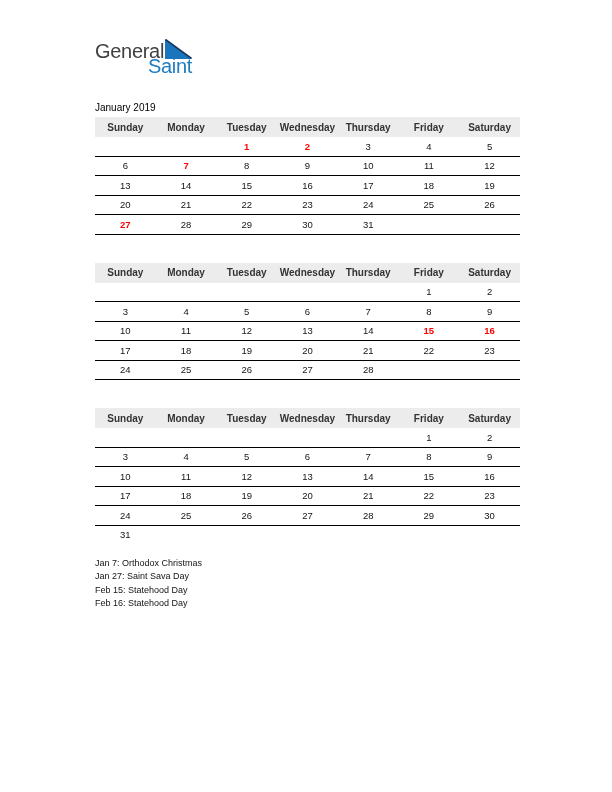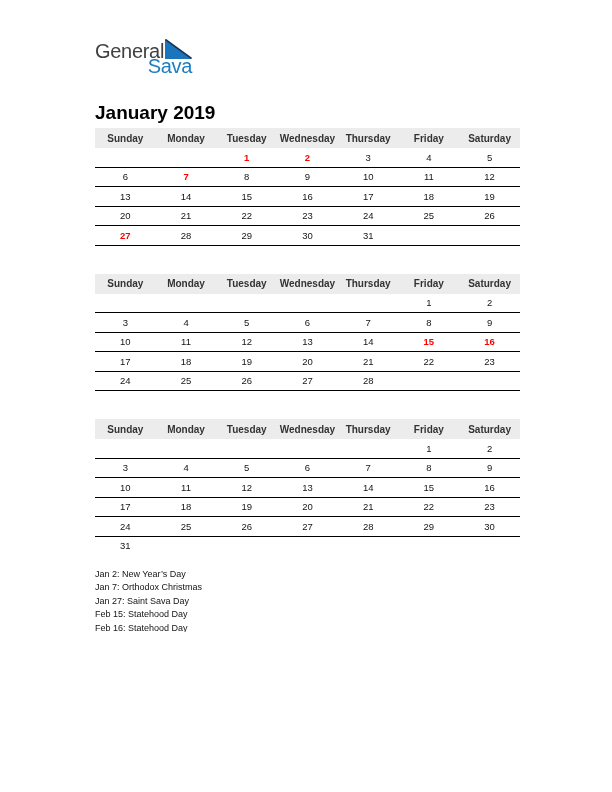--- a/index.html
+++ b/index.html
@@ -14,21 +14,21 @@
   .logo-row{display:flex;align-items:flex-end;}
   .logo-general{font-size:20px;color:#414042;letter-spacing:-0.3px;}
   .logo-triangle{display:inline-block;margin-left:1px;position:relative;top:1px;}
   .logo-blue{font-size:20px;color:var(--logo-blue,#1e7dc0);text-align:right;margin-top:-5px;letter-spacing:-0.3px;}
   .title-block{text-align:right;}
   .doc-title{font-size:19px;line-height:1.1;}
   .doc-subtitle{font-size:13.5px;margin-top:4px;}
   
   .month{margin-top:28px;}
   #months > .month:first-child{margin-top:26px;}
-  .month-title{font-size:19px;font-weight:bold;margin:0 0 4px 0;color:#000;}
+  .month-title{font-size:10px;font-weight:normal;margin:0 0 4px 0;color:#000;}
   table.cal{width:100%;border-collapse:collapse;table-layout:fixed;}
   .cal th{
     background:var(--weekday-header-bg,#ececec);
     font-weight:bold;font-size:10px;color:#333;height:18px;text-align:center;
   }
   .cal td{
     font-size:9.5px;text-align:center;height:16.5px;
     border-bottom:1.5px solid var(--row-line,#000);color:#141414;
   }
   .cal tr.overflow td{border-bottom:none;}
@@ -46,21 +46,21 @@
     <div class="logo">
       <div class="logo-row">
         <span class="logo-general">General</span>
         <span class="logo-triangle">
           <svg width="27" height="20" viewBox="0 0 27 20" aria-hidden="true">
             <polygon points="0,0 27,20 0,20" fill="#1b75bc"></polygon>
             <line x1="0.5" y1="0.5" x2="26.5" y2="19.5" stroke="#14365c" stroke-width="1.6"></line>
           </svg>
         </span>
       </div>
-      <div class="logo-blue">Sava</div>
+      <div class="logo-blue">Saint</div>
     </div>
   </div>
 
   <div id="months">
       <section class="month">
         <h2 class="month-title">January 2019</h2>
         <table class="cal">
           <thead>
             <tr>
               <th>Sunday</th>
@@ -250,20 +250,19 @@
               <td></td>
               <td></td>
               <td></td>
             </tr>
           </tbody>
         </table>
       </section>
     </div>
 
   <div id="holidays" class="holidays">
-      <div class="holiday-item">Jan 2: New Year’s Day</div>
       <div class="holiday-item">Jan 7: Orthodox Christmas</div>
       <div class="holiday-item">Jan 27: Saint Sava Day</div>
       <div class="holiday-item">Feb 15: Statehood Day</div>
       <div class="holiday-item">Feb 16: Statehood Day</div>
     </div>
 
 </div>
 
 </body></html>

